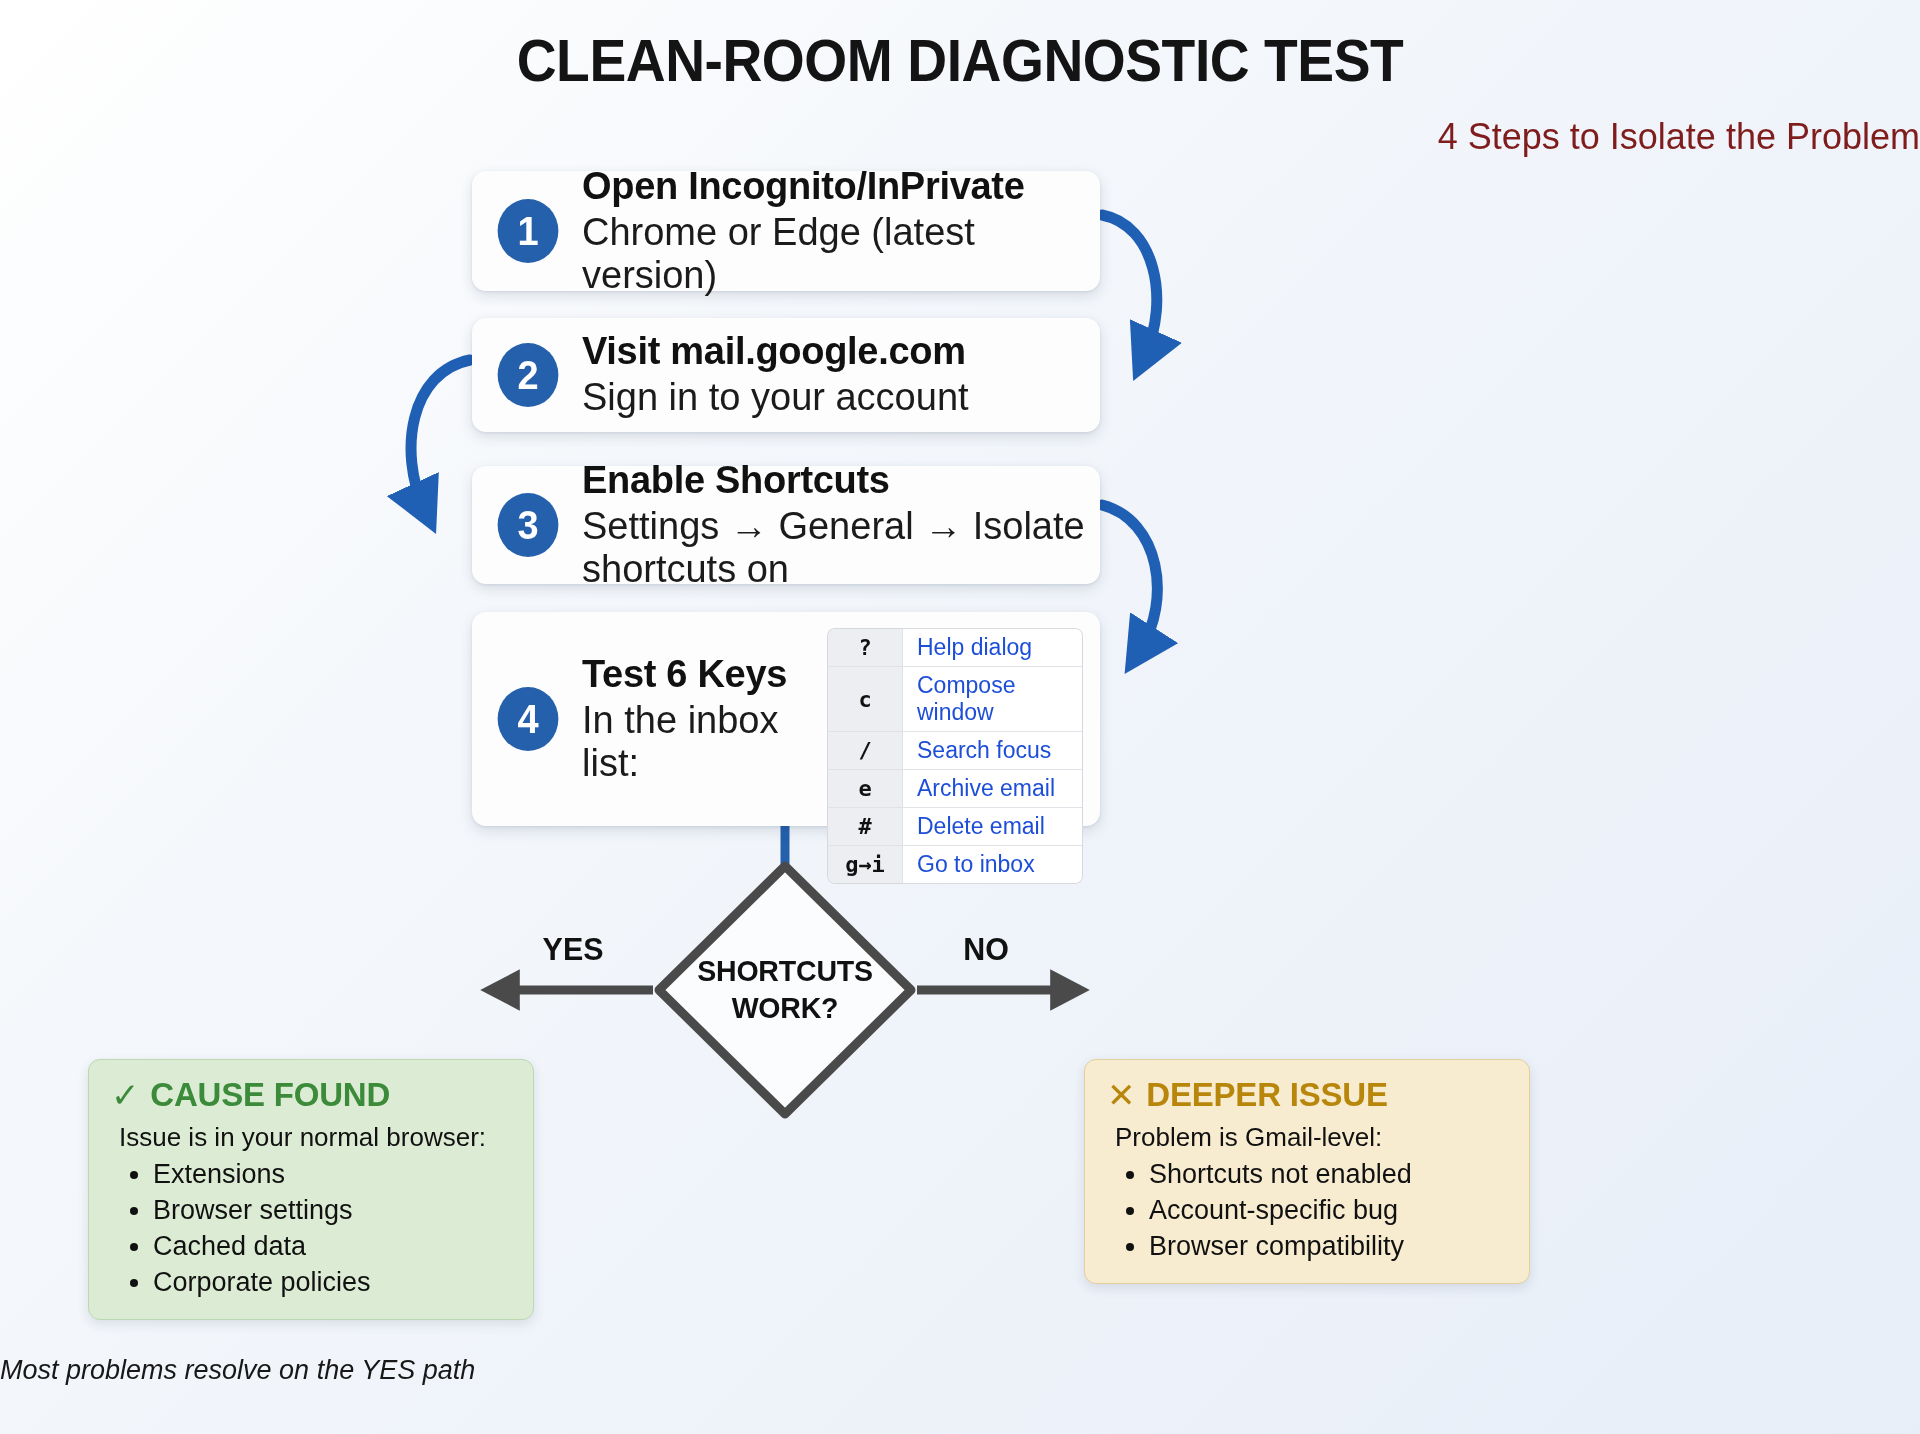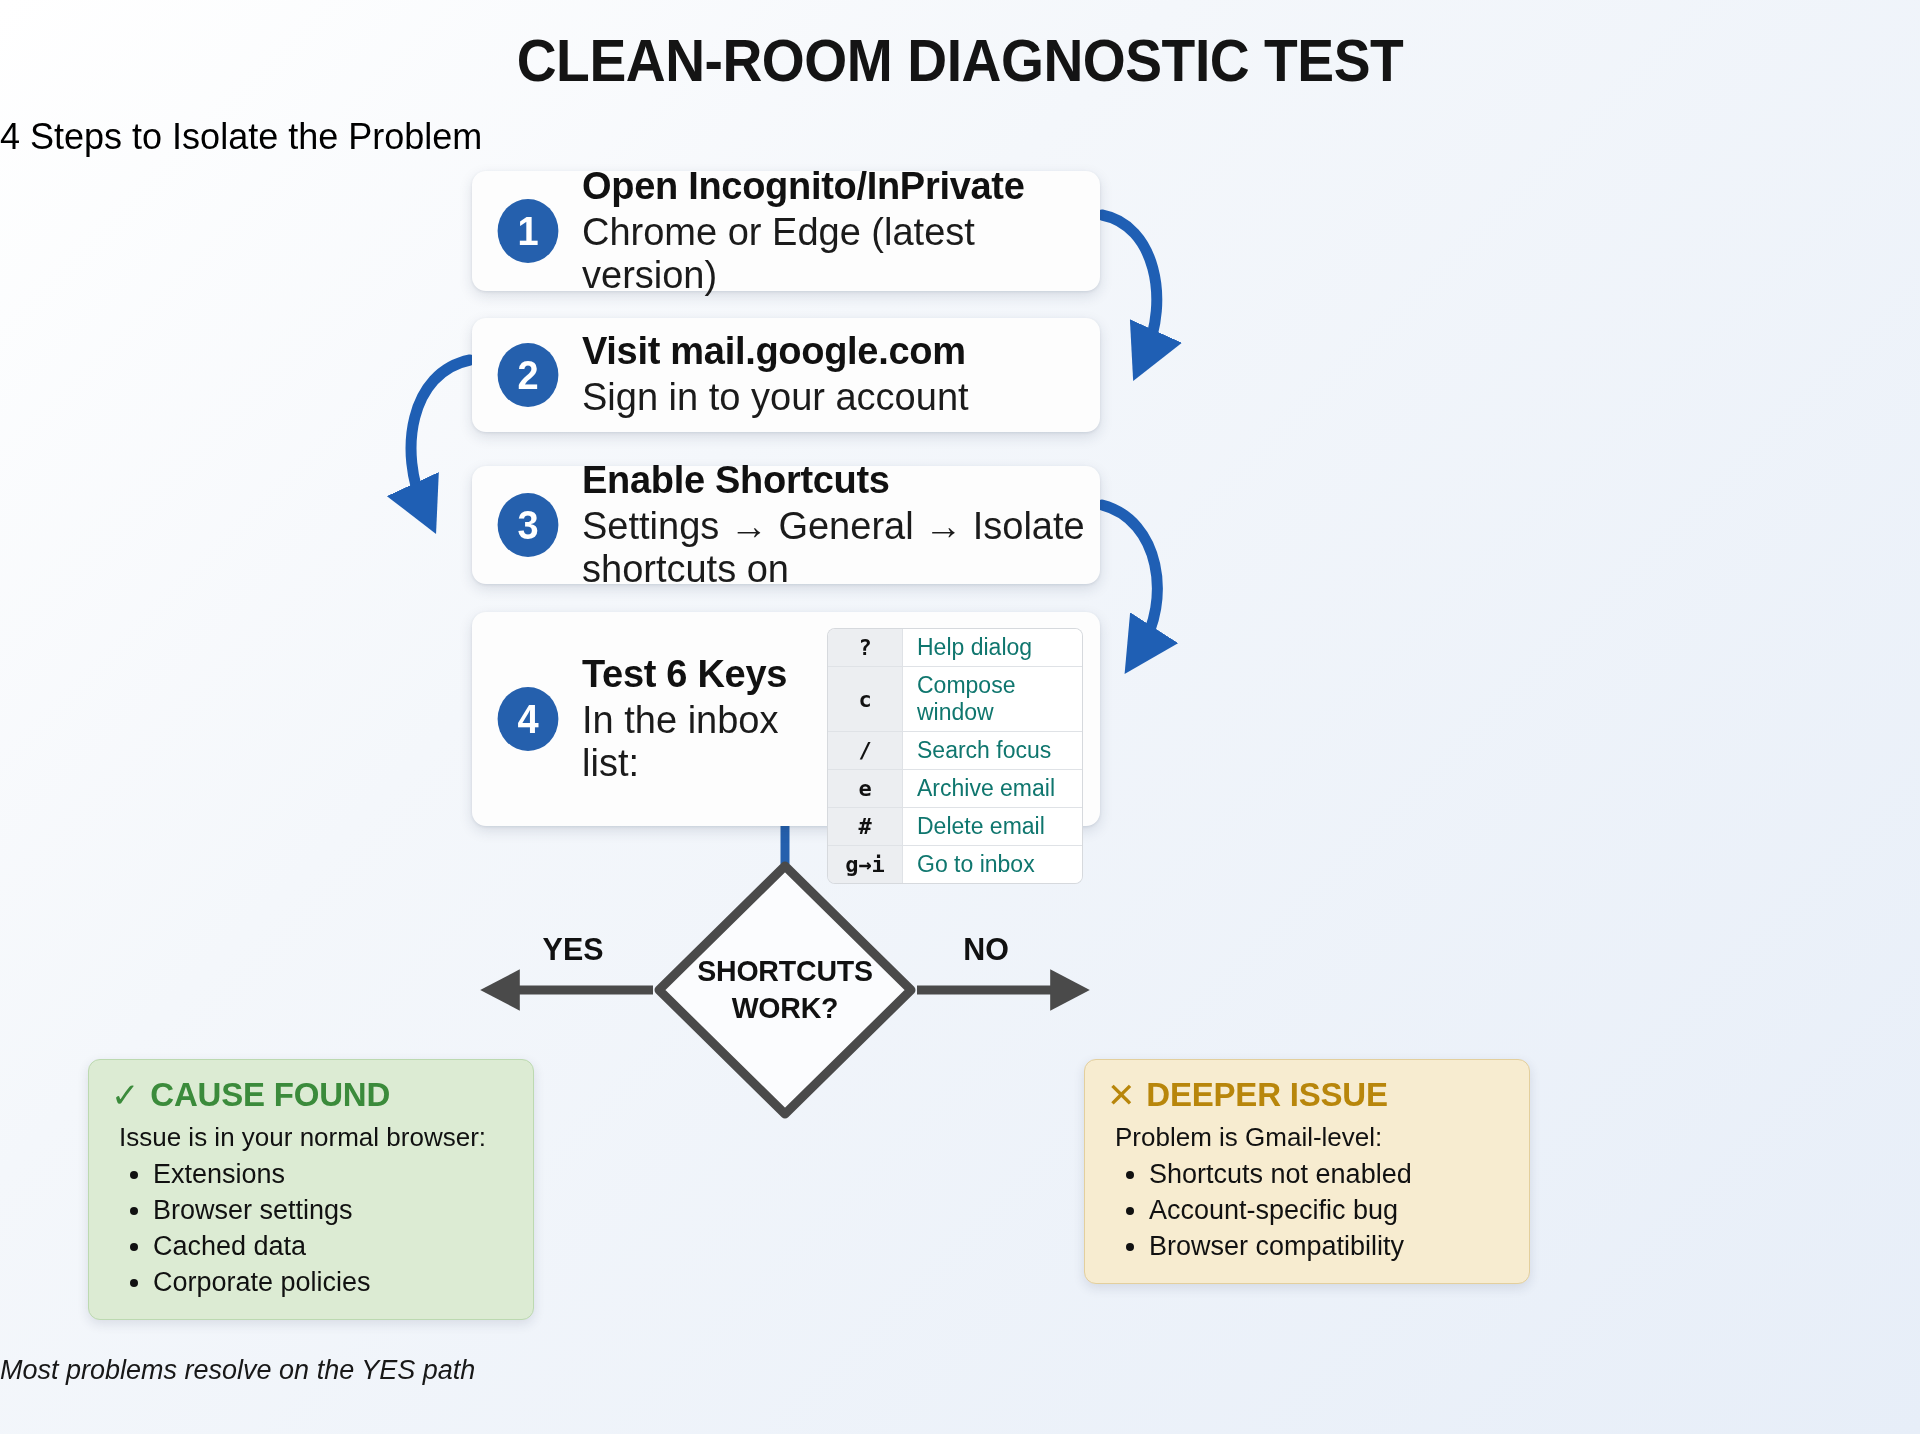--- a/index.html
+++ b/index.html
@@ -17,22 +17,22 @@
   .title{
     position:absolute;left:0;right:0;top:26px;
     text-align:center;
     font-size:60px;font-weight:bold;
     letter-spacing:-0.5px;
     transform:scaleX(0.92);
     color:#141414;
   }
   .subtitle{
     position:absolute;left:0;right:0;top:116px;
-    text-align:left;
-    font-size:36px;color:#000000;
+    text-align:right;
+    font-size:36px;color:#7f1d1d;
   }
 
   
   .card{
     position:absolute;
     background:#fdfdfd;
     border-radius:14px;
     box-shadow:0 5px 14px rgba(30,45,75,.13),0 1px 3px rgba(30,45,75,.10);
     display:flex;align-items:center;
   }
@@ -75,21 +75,21 @@
   }
   .keytable tr:last-child td{border-bottom:none;}
   .keytable td.k{
     width:74px;text-align:center;
     background:#eceef1;
     font-family:"DejaVu Sans Mono","Liberation Mono",monospace;
     font-weight:bold;
     border-right:1px solid #dfe2e6;
     color:#111;
   }
-  .keytable td.d{padding-left:14px;color:#0f766e;font-size:23px;}
+  .keytable td.d{padding-left:14px;color:#1d4ed8;font-size:23px;}
 
   
   .wire{position:absolute;left:0;top:0;width:1920px;height:1434px;pointer-events:none;}
   .diamond-label{
     position:absolute;left:657px;top:862px;width:256px;height:256px;
     display:flex;flex-direction:column;align-items:center;justify-content:center;
     font-size:30px;font-weight:bold;letter-spacing:-0.2px;
     text-align:center;line-height:1.22;color:#111;
     transform:scaleX(0.95);
   }

